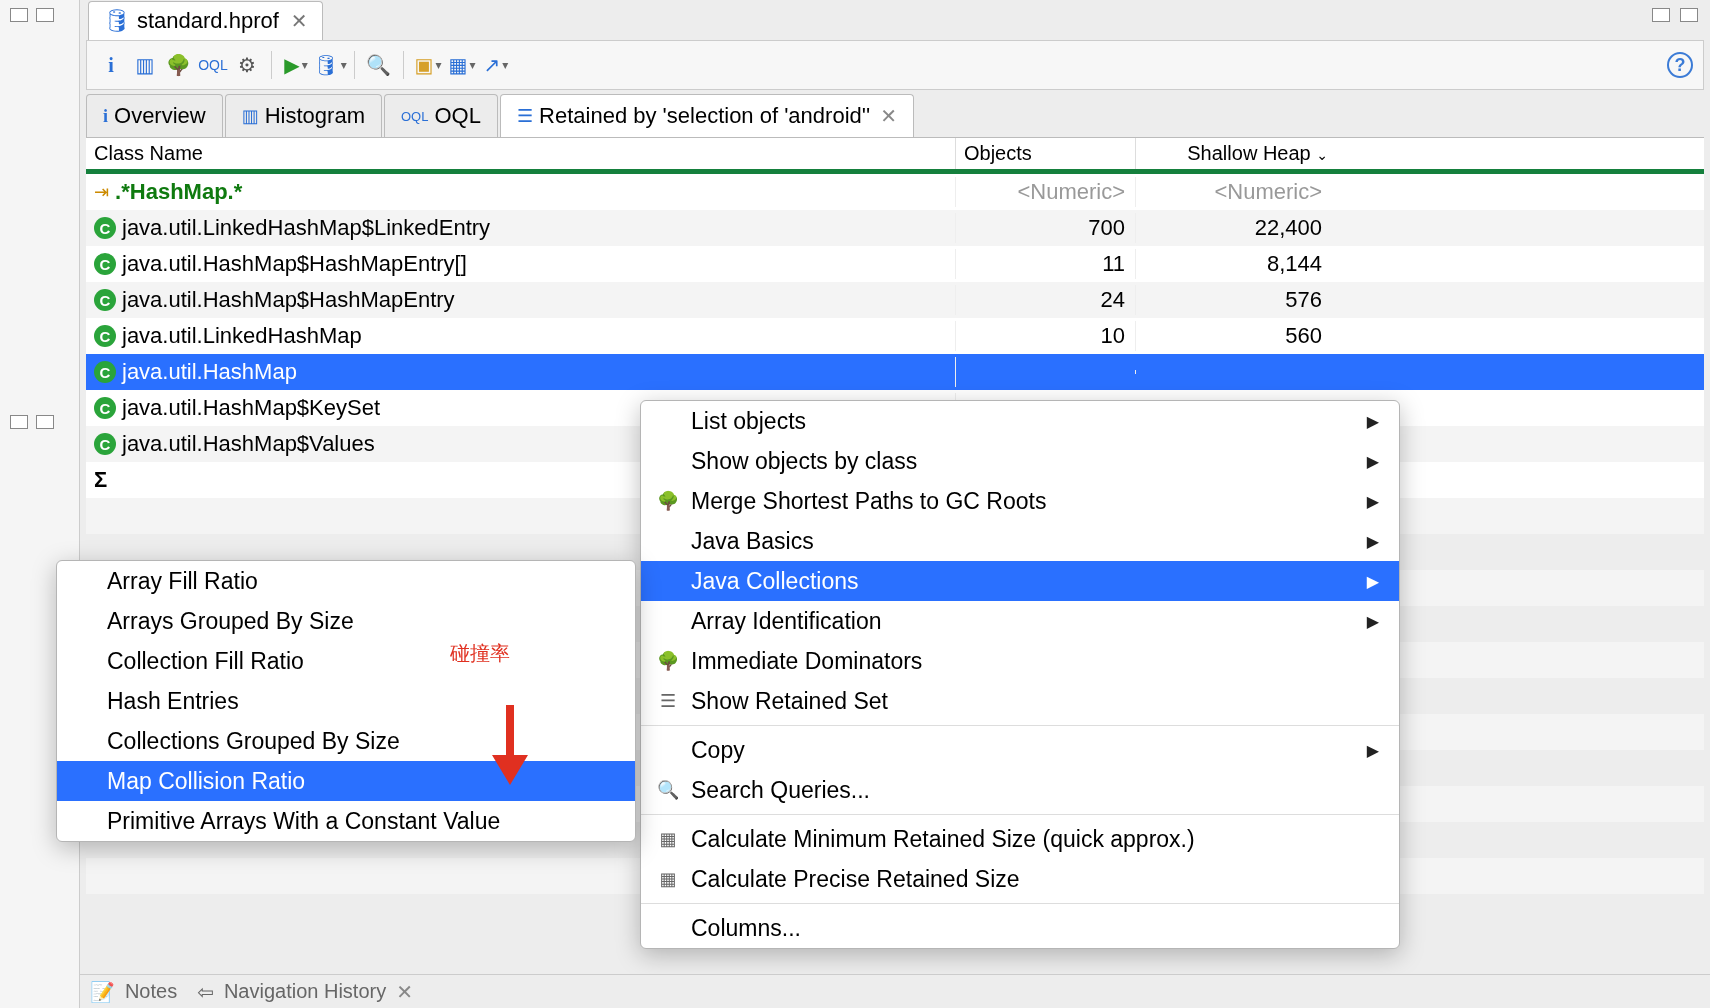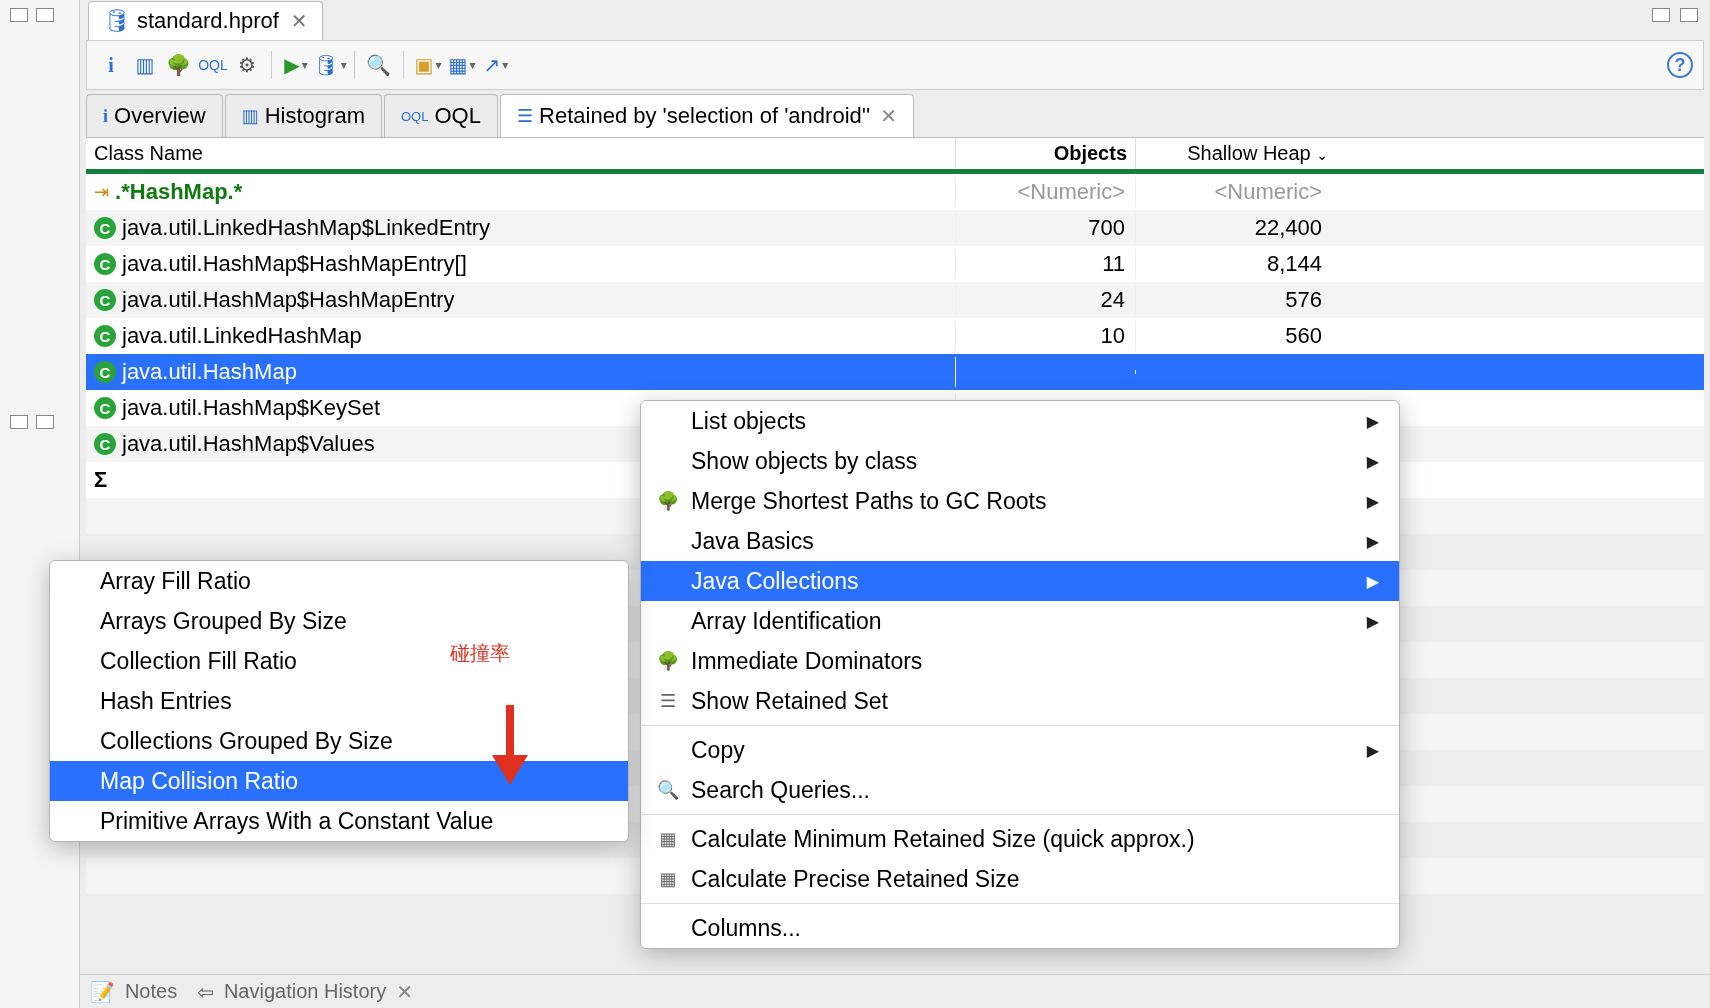--- a/index.html
+++ b/index.html
@@ -20,42 +20,42 @@
 .tool-sep { width: 1px; height: 28px; background: #ccc; margin: 0 4px; }
 .tool-dd::after { content: "▾"; font-size: 12px; margin-left: 2px; color: #666; }
 .toolbar .help { margin-left: auto; width: 26px; height: 26px; border: 2px solid #3b7bd6; color: #3b7bd6; border-radius: 50%; display: flex; align-items: center; justify-content: center; font-weight: bold; font-size: 18px; }
 .sub-tabs { display: flex; margin: 4px 6px 0 6px; border-bottom: 1px solid #bbb; }
 .sub-tab { padding: 8px 16px; border: 1px solid #bbb; border-bottom: none; background: #ececec; display: flex; align-items: center; gap: 6px; font-size: 22px; border-radius: 4px 4px 0 0; margin-right: 2px; }
 .sub-tab.active { background: #fff; }
 .sub-tab .small-icon { font-size: 18px; }
 .sub-tab .close-x { color: #888; font-size: 20px; margin-left: 4px; }
 .header-row { display: flex; background: #fff; border-bottom: 5px solid #15803d; margin: 0 6px; font-size: 20px; }
 .header-row .col-name { flex: 0 0 870px; padding: 4px 8px; border-right: 1px solid #ddd; }
-.header-row .col-obj { flex: 0 0 180px; text-align: right; padding: 4px 8px; border-right: 1px solid #ddd; font-weight: bold; }
+.header-row .col-obj { flex: 0 0 180px; padding: 4px 8px; border-right: 1px solid #ddd; }
 .header-row .col-heap { flex: 0 0 200px; text-align: right; padding: 4px 8px; }
 .data-rows { margin: 0 6px; background: #fff; }
 .drow { display: flex; align-items: center; min-height: 36px; font-size: 22px; }
 .drow.alt { background: #f4f4f4; }
 .drow.sel { background: #2a70ff; color: #fff; }
 .cell-name { flex: 0 0 870px; padding: 2px 8px; display: flex; align-items: center; gap: 6px; border-right: 1px solid #eee; }
 .cell-obj { flex: 0 0 180px; text-align: right; padding: 2px 10px; border-right: 1px solid #eee; }
 .cell-heap { flex: 0 0 200px; text-align: right; padding: 2px 14px; }
 .regex-icon { color: #cc8a00; font-size: 18px; }
 .c-icon { width: 22px; height: 22px; background: #2aa43a; color: #fff; border-radius: 50%; display: inline-flex; align-items: center; justify-content: center; font-size: 15px; font-weight: bold; }
 .sigma { font-size: 22px; font-weight: bold; }
 .regex-text { color: #0f7a0f; font-weight: bold; }
 .numeric { color: #999; }
 .stripe-area { margin: 0 6px; }
 .stripe { height: 36px; }
 .stripe.alt { background: #f4f4f4; }
 .bottom-bar { position: absolute; bottom: 0; left: 80px; right: 0; height: 34px; background: #ededed; border-top: 1px solid #ccc; display: flex; align-items: center; padding: 0 10px; gap: 10px; font-size: 20px; color: #666; }
 .bottom-bar .close-x { color: #888; }
 .context-menu { position: absolute; background: #fff; border: 1px solid #b5b5b5; box-shadow: 0 6px 24px rgba(0,0,0,.25); font-size: 23px; border-radius: 6px; overflow: hidden; }
 .cm1 { left: 640px; top: 400px; width: 760px; }
-.cm2 { left: 49px; top: 560px; width: 580px; }
+.cm2 { left: 56px; top: 560px; width: 580px; }
 .cm-item { padding: 6px 20px 6px 50px; display: flex; align-items: center; position: relative; height: 40px; }
 .cm-item .arrow { margin-left: auto; font-size: 16px; color: #222; }
 .cm-item.sel { background: #2a70ff; color: #fff; text-align: right; }
 .cm-item.sel .arrow { color: #fff; }
 .cm-sep { height: 1px; background: #ddd; margin: 4px 0; }
 .cm-icon { position: absolute; left: 16px; width: 22px; text-align: center; font-size: 18px; color: #666; }
 .annotation { position: absolute; left: 450px; top: 640px; color: #e03020; font-size: 20px; font-family: "PingFang SC","Microsoft YaHei",sans-serif; }
 .arrow-ann { position: absolute; left: 480px; top: 700px; }
 .arrow-ann svg { width: 60px; height: 90px; }
 </style>

